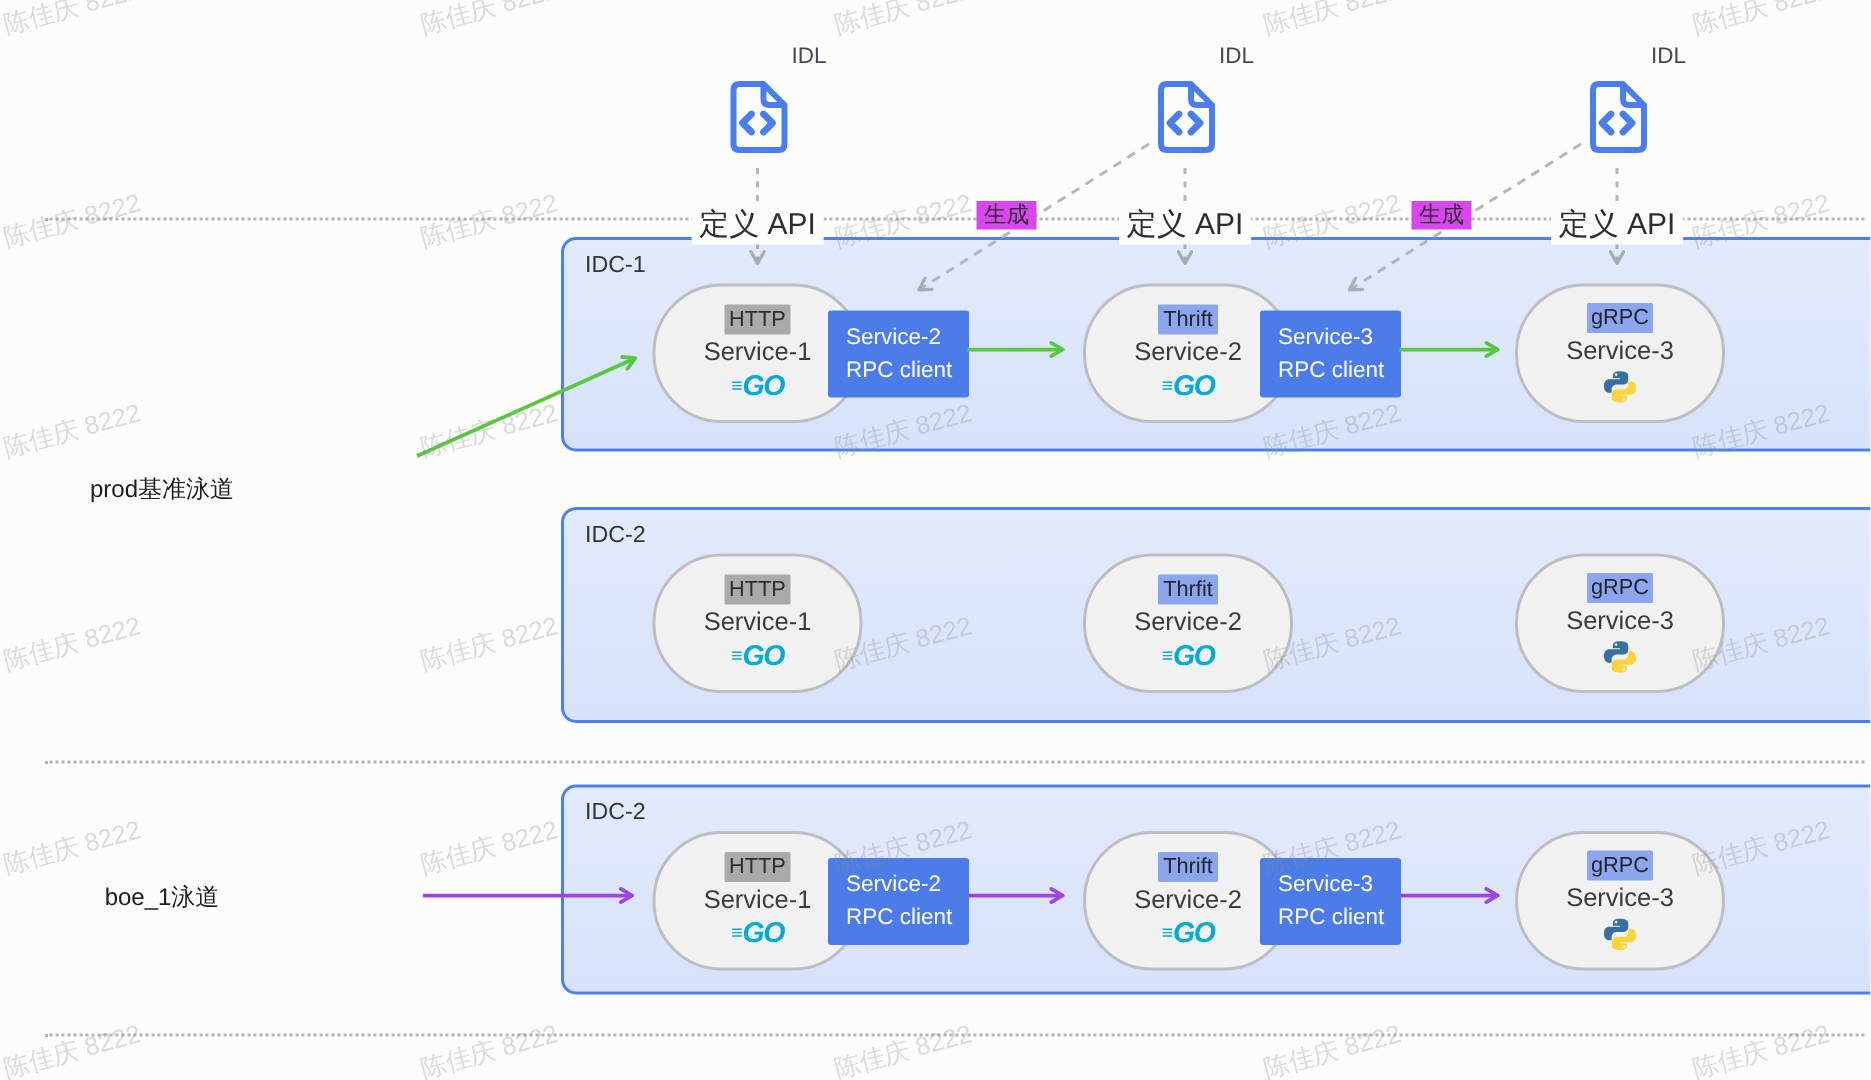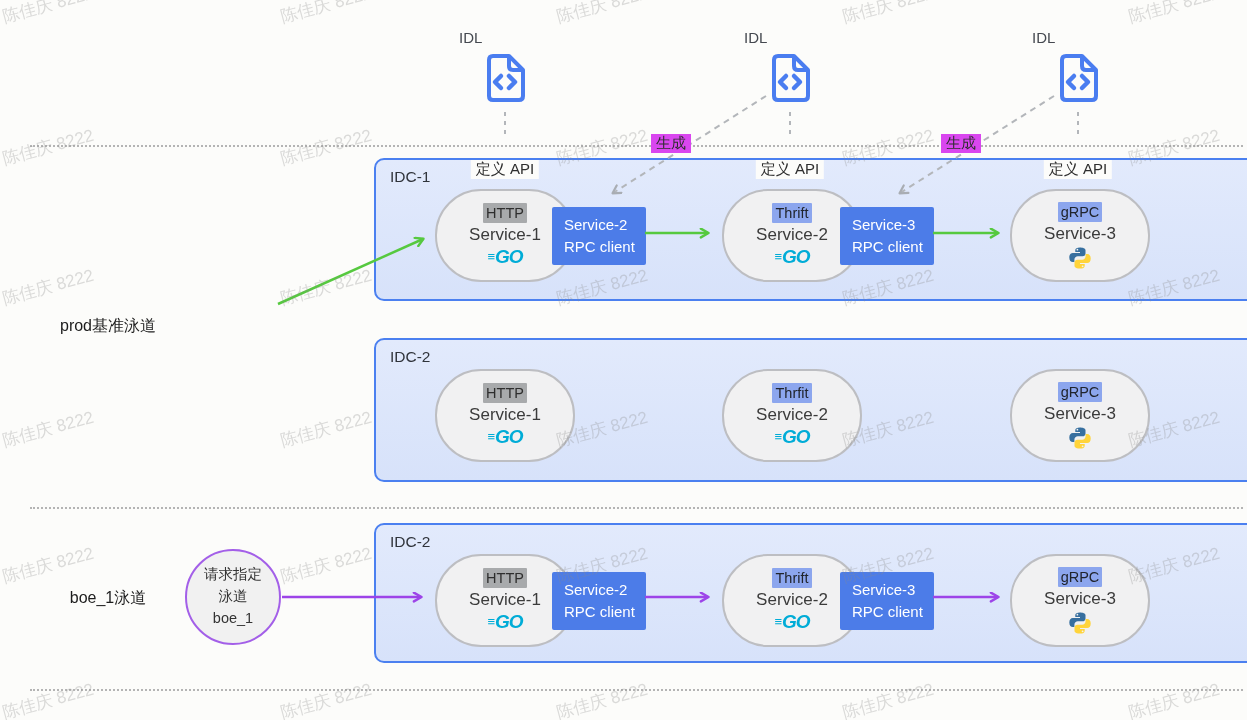--- a/index.html
+++ b/index.html
@@ -16,26 +16,26 @@
     transform:rotate(-15deg);transform-origin:left top;white-space:nowrap;
   }
   
   .dots{
     position:absolute;left:30px;right:4px;height:0;z-index:1;
     border-top:2.5px dotted #9d9d9d;opacity:.75;
   }
   
   #arrows{position:absolute;left:0;top:0;z-index:4;pointer-events:none;}
   
-  .idl{position:absolute;top:26px;width:92px;z-index:5;text-align:left;}
+  .idl{position:absolute;top:26px;width:92px;z-index:5;text-align:right;}
   .idl-title{font-size:15px;color:#44484f;height:24px;line-height:24px;}
   .idl-icon{display:block;margin:2px auto 0;}
   .idl-caption{
     position:absolute;top:110px;left:50%;transform:translateX(-50%);
-    font-size:15px;color:#2e2e2e;background:#fcfcfa;padding:0 5px;white-space:nowrap;margin-top:24px;
+    font-size:20px;color:#2e2e2e;background:#fcfcfa;padding:0 5px;white-space:nowrap;
   }
   .gen-label{
     position:absolute;z-index:5;font-size:15px;color:#2e2e2e;
     background:#d946ef;padding:0 5px;white-space:nowrap;
   }
   
   .cluster{
     position:absolute;left:374px;width:920px;z-index:2;
     background:linear-gradient(180deg,#e2eafc 0%,#d7e2fa 100%);
     border:2px solid #4b80f0;border-radius:10px;box-sizing:border-box;
@@ -228,25 +228,20 @@
     <div class="stadium" style="left:634px">
       <span class="svc-tag tag-rpc">gRPC</span>
       <span class="svc-name">Service-3</span>
       <svg class="logo-py" width="26" height="24" viewBox="0 0 24 24">
         <path d="M11.9 1.5c-2.9 0-4.6.9-4.6 2.6v2h4.7v.8H4.8c-2 0-3.5 1.5-3.5 4.5s1.5 4.5 3.5 4.5h1.6v-2.2c0-1.9 1.6-3.4 3.5-3.4h4.7c1.6 0 2.9-1.3 2.9-2.9V4.1c0-1.7-2.7-2.6-5.6-2.6zm-2.5 1.3c.5 0 .9.4.9.9s-.4.9-.9.9-.9-.4-.9-.9.4-.9.9-.9z" fill="#376f9f"></path>
         <path d="M12.1 22.5c2.9 0 4.6-.9 4.6-2.6v-2H12v-.8h7.2c2 0 3.5-1.5 3.5-4.5s-1.5-4.5-3.5-4.5h-1.6v2.2c0 1.9-1.6 3.4-3.5 3.4H9.4c-1.6 0-2.9 1.3-2.9 2.9v3.3c0 1.7 2.7 2.6 5.6 2.6zm2.5-1.3c-.5 0-.9-.4-.9-.9s.4-.9.9-.9.9.4.9.9-.4.9-.9.9z" fill="#ffd43b"></path>
       </svg>
     </div>
   </div>
 
-  <div class="req-circle req-purple" style="top:549px">
-    <span>请求指定</span>
-    <span>泳道</span>
-    <span>boe_1</span>
-  </div>
 
   <div class="lane-label" style="top:316px">prod基准泳道</div>
   <div class="lane-label" style="top:588px">boe_1泳道</div>
 
 <span class="wm" style="left: 0px; top: 6px;">陈佳庆 8222</span>
     <span class="wm" style="left: 278px; top: 6px;">陈佳庆 8222</span>
     <span class="wm" style="left: 554px; top: 6px;">陈佳庆 8222</span>
     <span class="wm" style="left: 840px; top: 6px;">陈佳庆 8222</span>
     <span class="wm" style="left: 1126px; top: 6px;">陈佳庆 8222</span>
     <span class="wm" style="left: 0px; top: 148px;">陈佳庆 8222</span>

